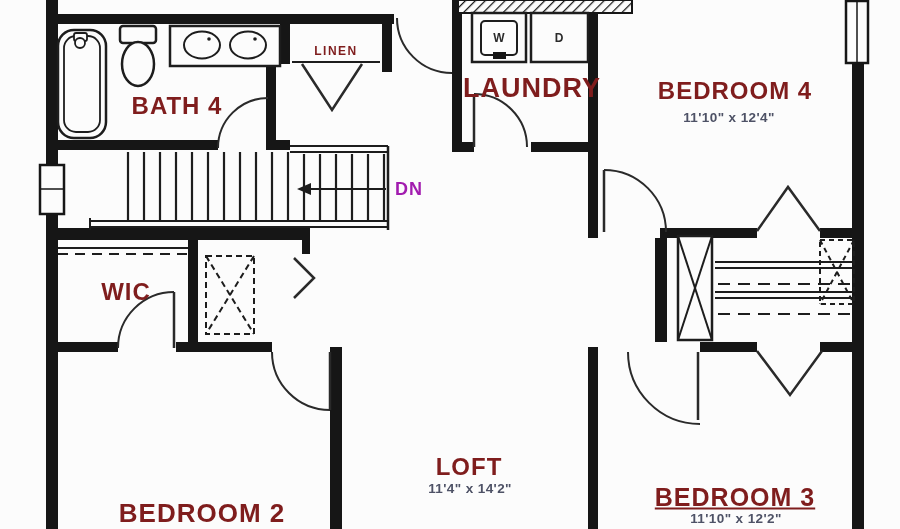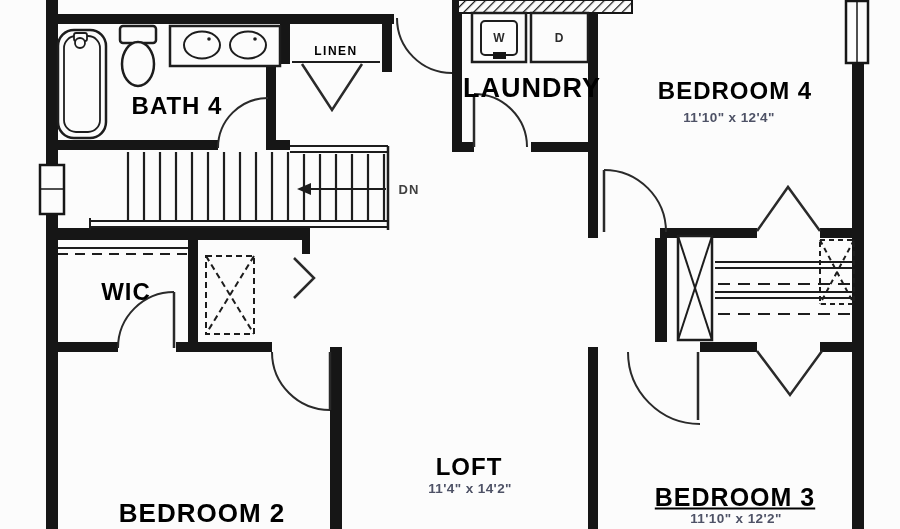--- a/index.html
+++ b/index.html
@@ -8,30 +8,30 @@
     width:900px;height:529px;
     background:#fcfcfc;
     overflow:hidden;
     font-family:"Liberation Sans", sans-serif;
   }
   .plan svg{position:absolute;left:0;top:0;}
   .lbl{
     position:absolute;
     transform:translate(-50%,-50%);
     white-space:nowrap;
-    color:#000000;
+    color:#7f1d1d;
     font-weight:700;
     letter-spacing:1px;
     line-height:1;
   }
   .room{font-size:24px;}
   .big{font-size:26px;}
   .dims{font-size:13.5px;color:#4e5266;letter-spacing:.4px;font-weight:700;}
   .small{font-size:12px;letter-spacing:1.5px;}
-  .dn{font-size:13px;color:#404040;letter-spacing:1px;}
+  .dn{font-size:18px;color:#a21caf;letter-spacing:1px;}
   .appl{font-size:12px;color:#2b2b2b;letter-spacing:0;}
 </style>
 </head>
 <body>
 
 <div class="plan">
 
   <svg width="900" height="529" viewBox="0 0 900 529">
     <defs>
       <pattern id="hatch" width="7" height="7" patternTransform="rotate(45)" patternUnits="userSpaceOnUse">

